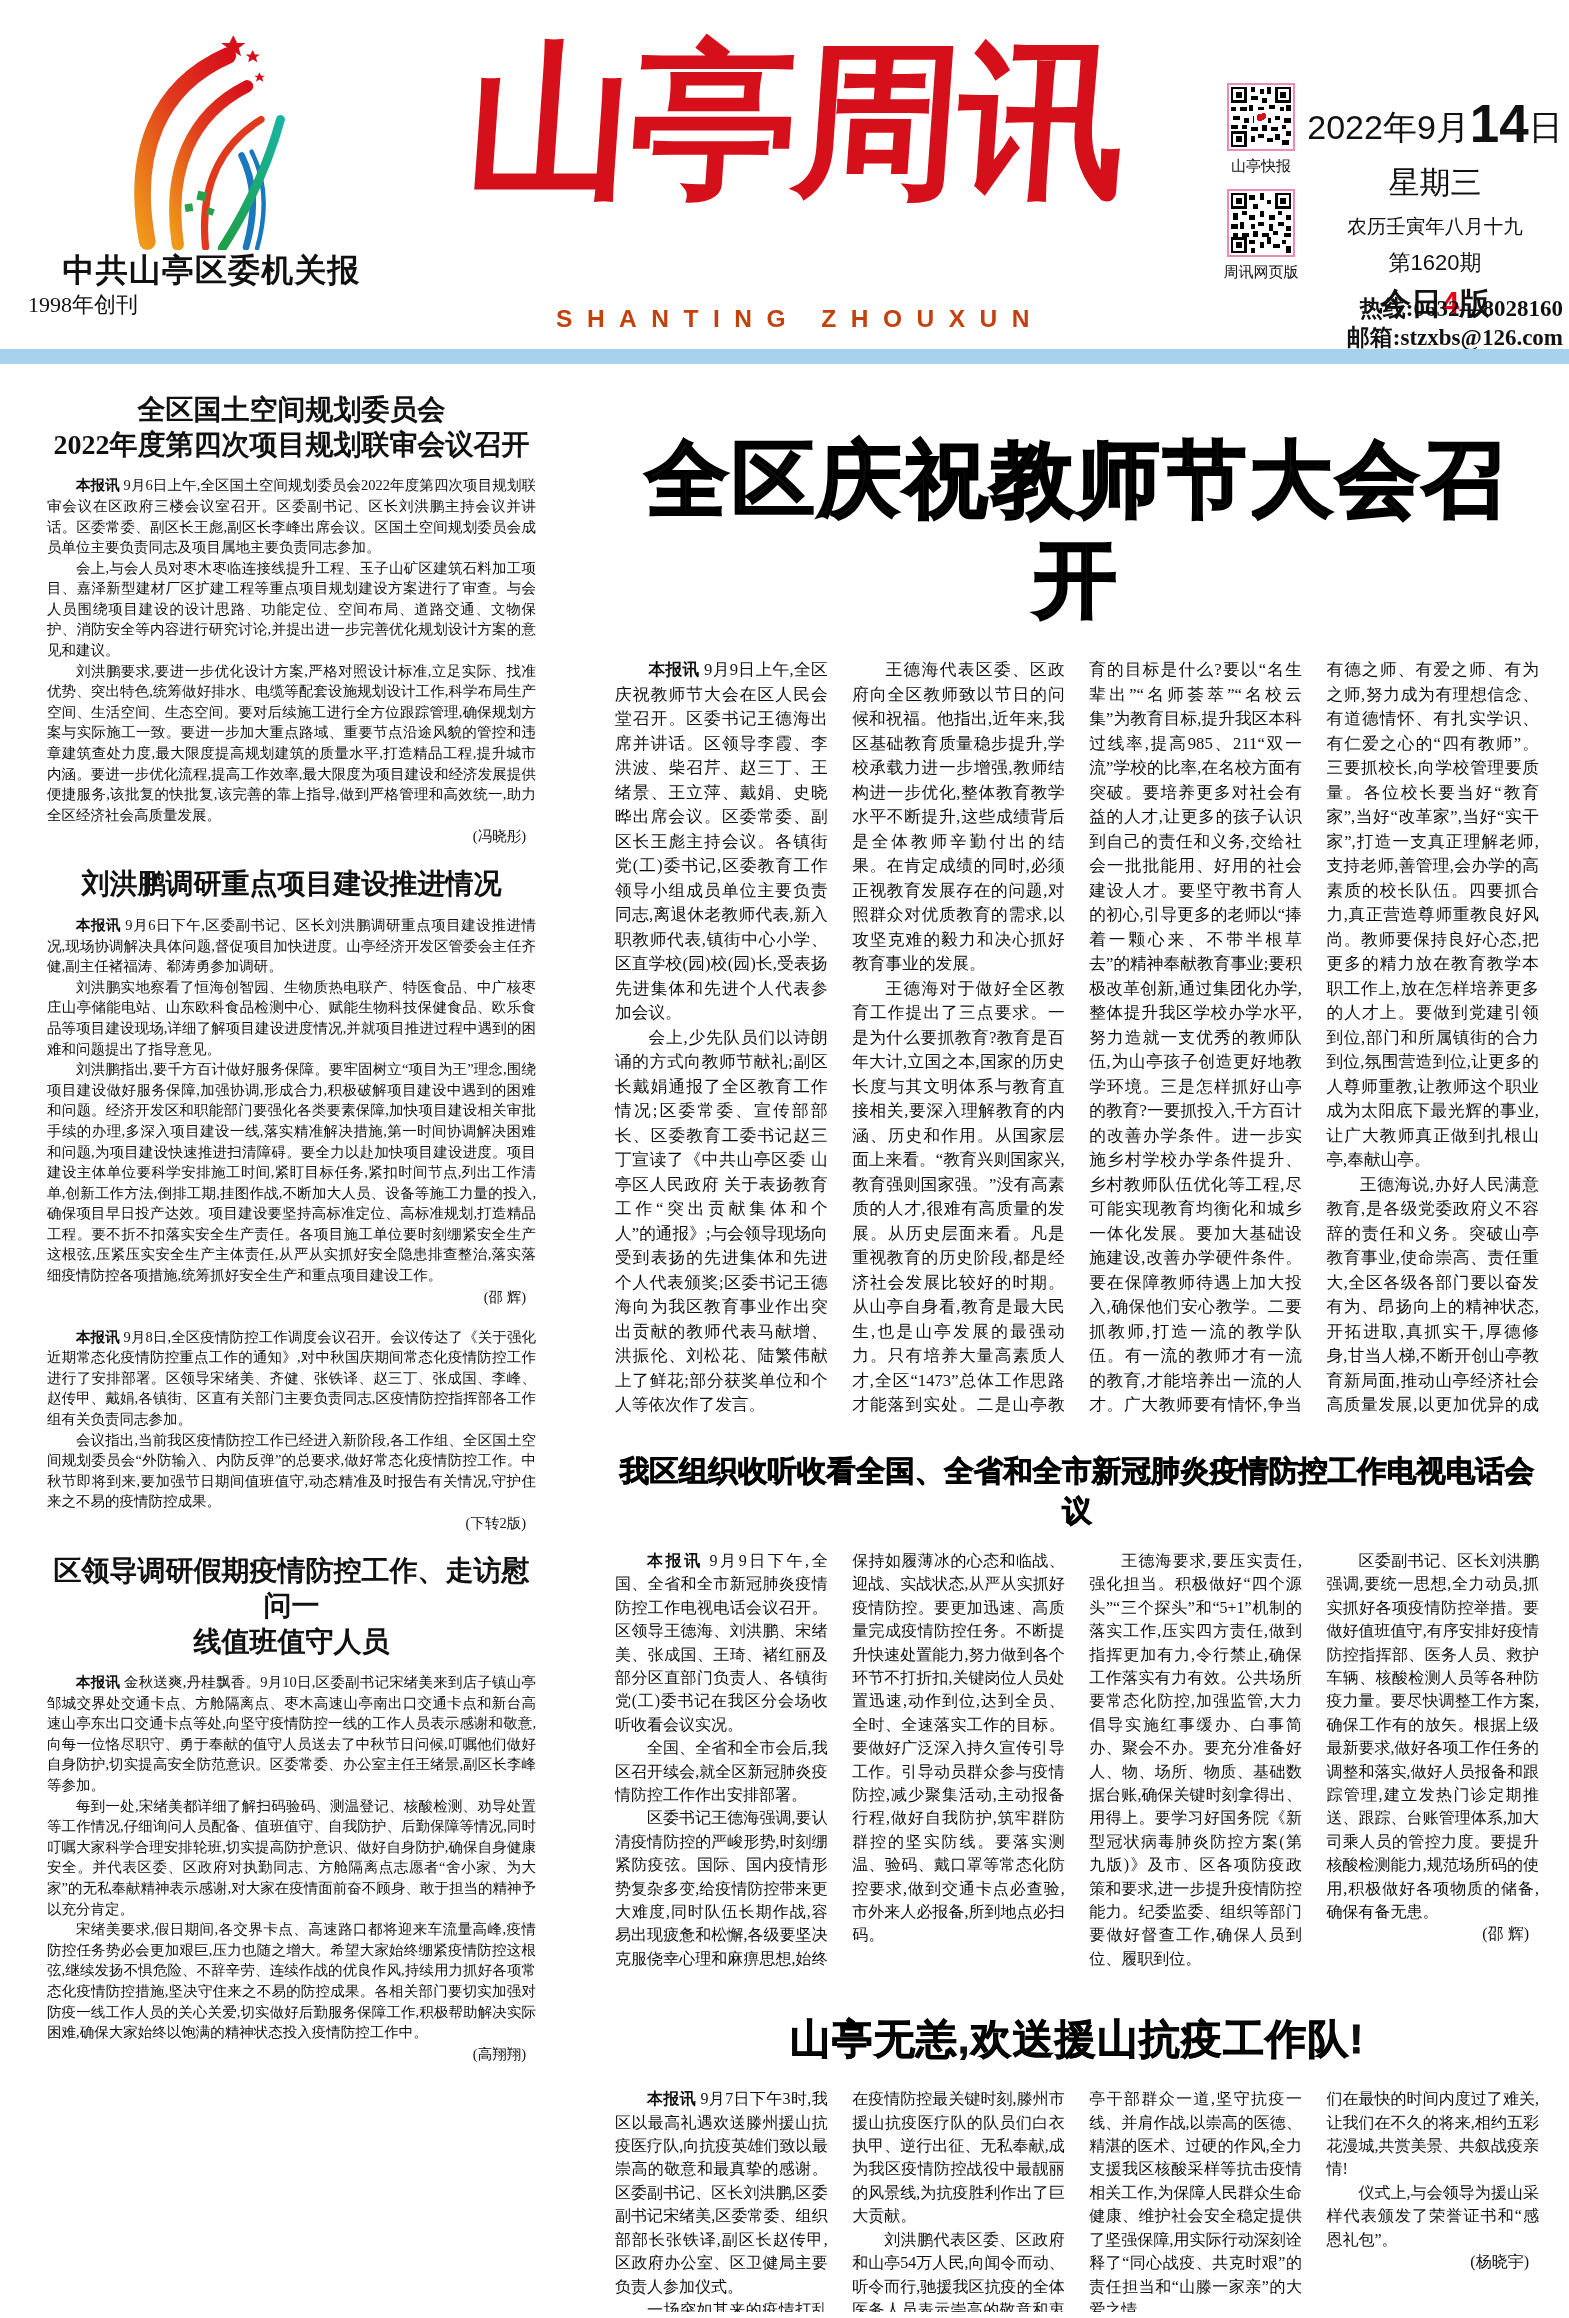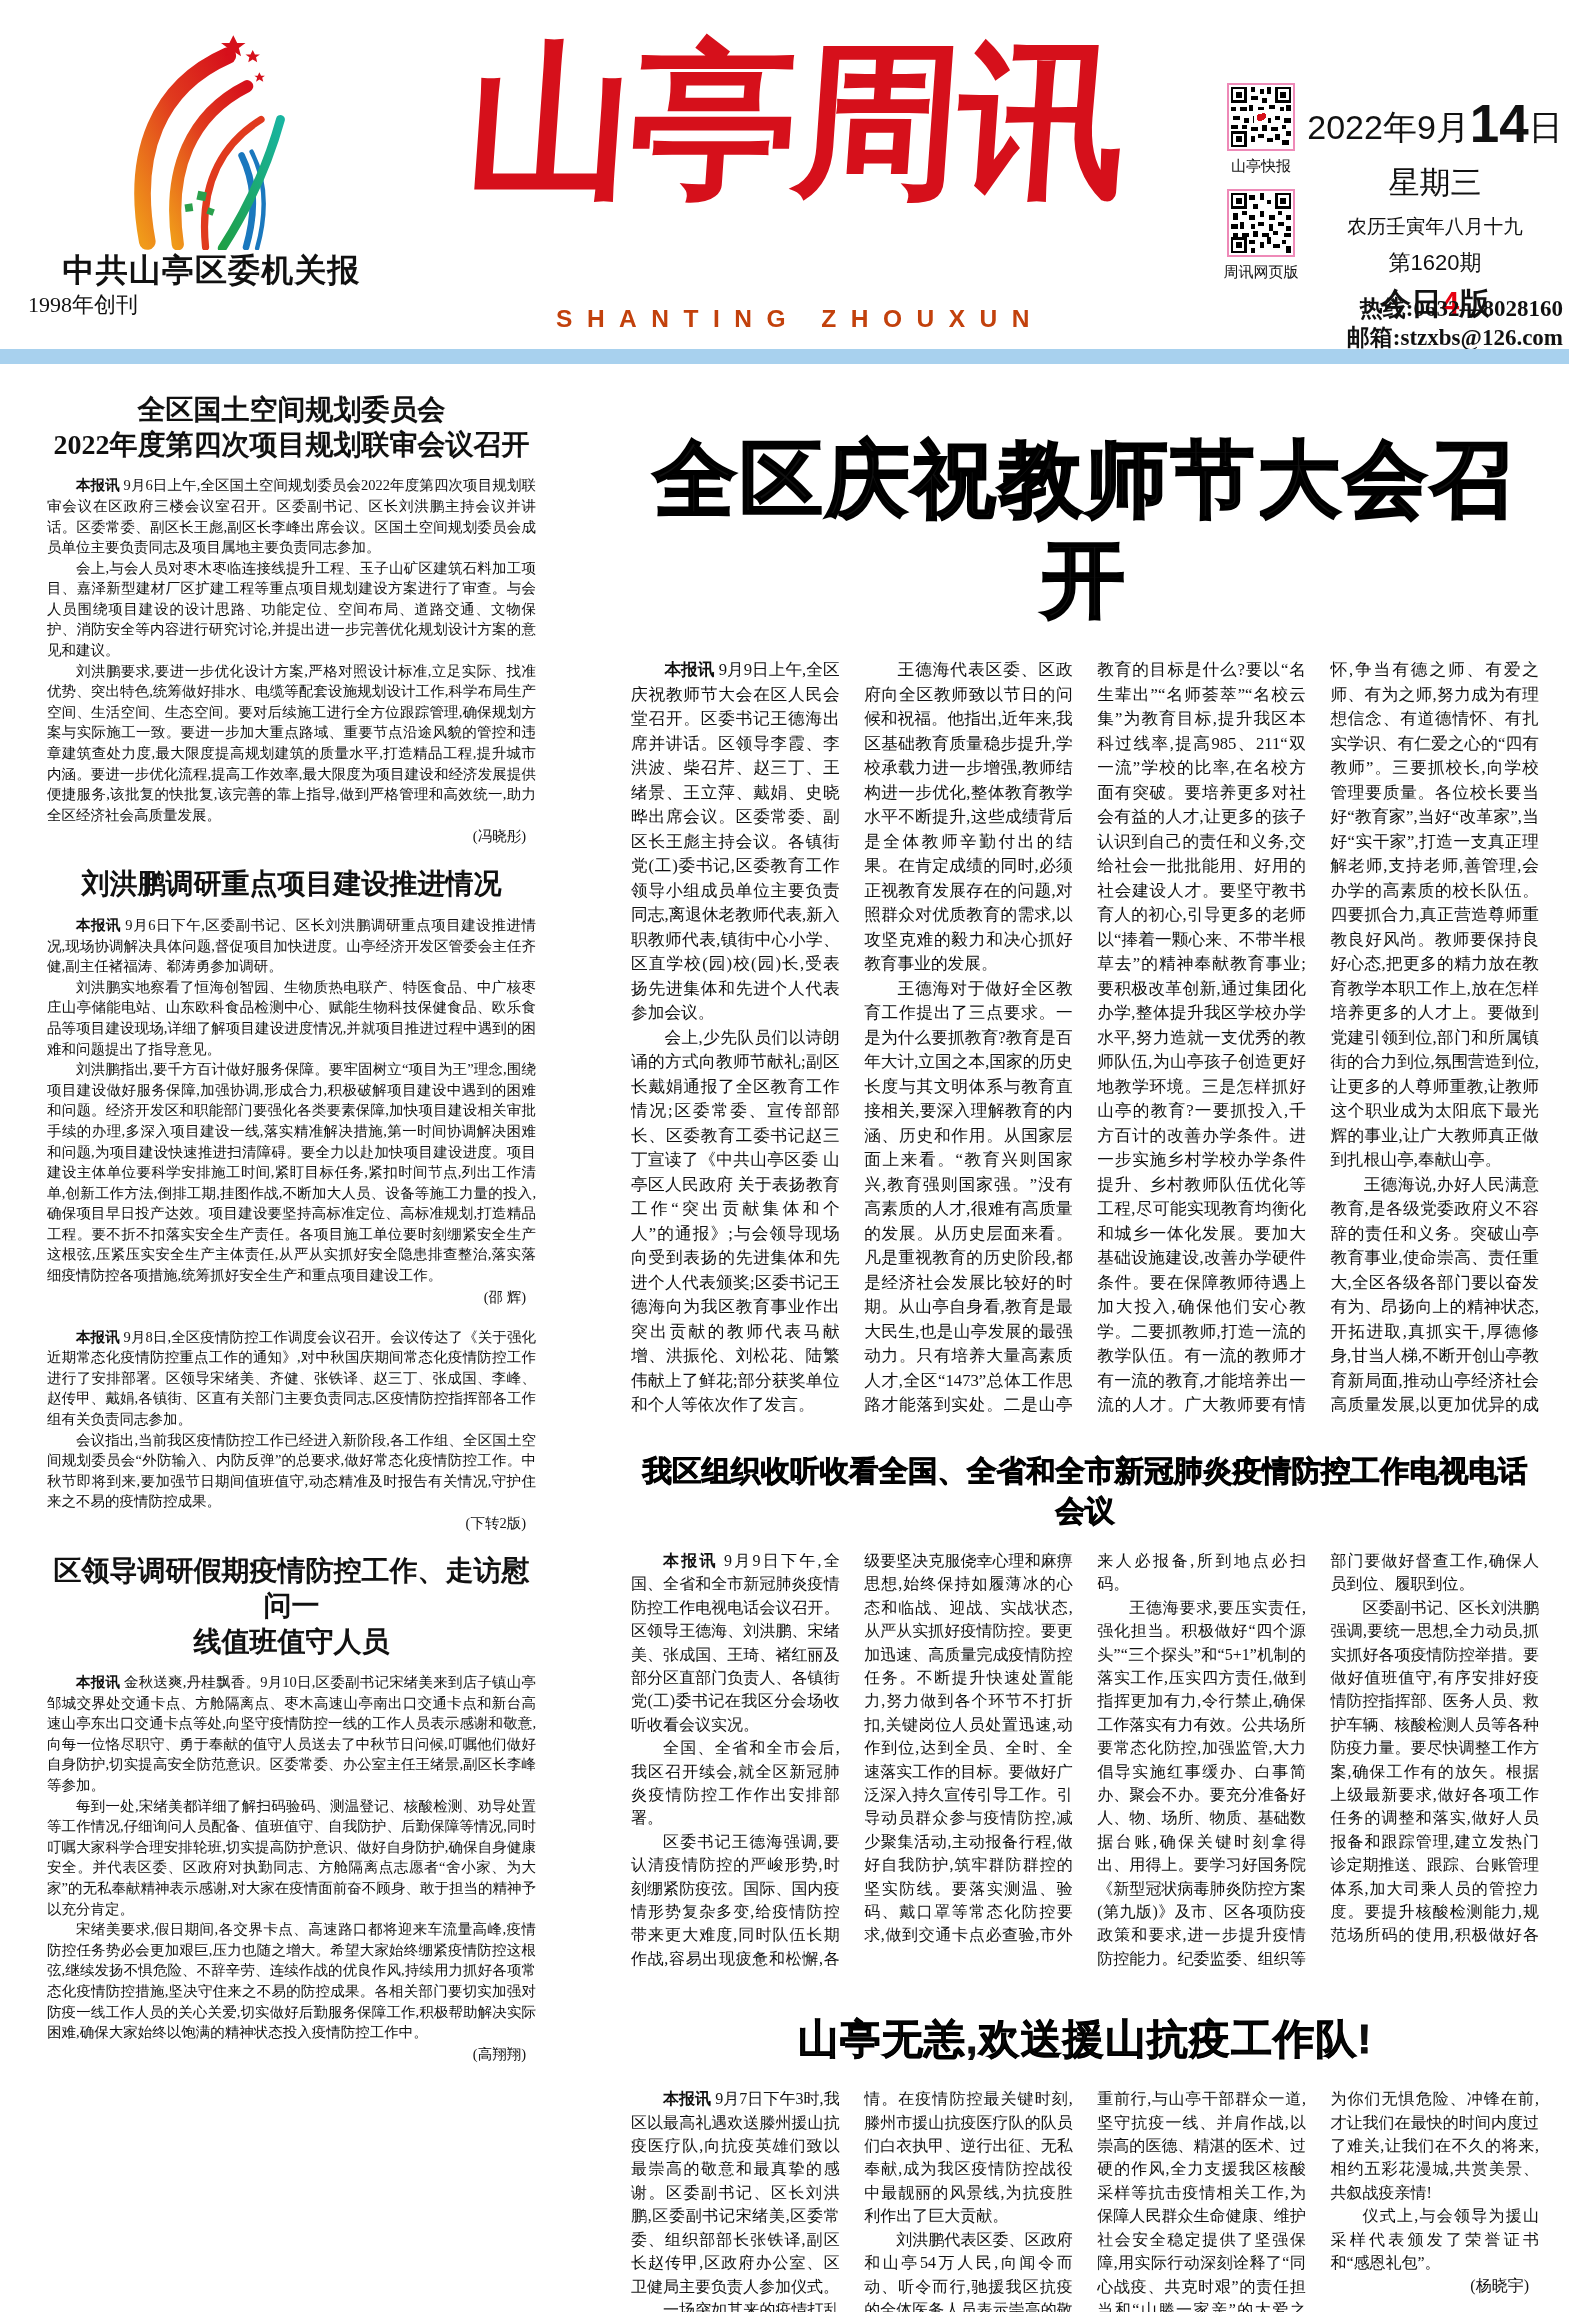--- a/index.html
+++ b/index.html
@@ -27,21 +27,21 @@
   .date-line .day{font-size:53px;font-weight:bold;vertical-align:-3.3px;}
   .weekday{font-size:31px;margin-top:7.8px;}
   .lunar{font-size:19.5px;margin-top:9px;}
   .issue-no{font-size:22px;margin-top:7.8px;}
   .edition{font-size:31px;font-weight:bold;margin-top:5.6px;}
   .edition .red{color:#e60012;}
   .contact{position:absolute;left:1257px;top:294px;width:306px;text-align:right;
          font-weight:bold;font-size:23px;line-height:1.28;font-family:Liberation Serif, serif;}
   .blue-bar{position:absolute;top:349px;left:0;width:1570px;height:14.5px;background:#a8d1ee;}
   
-  .content{position:absolute;top:377px;left:47px;width:1492px;height:1935px;display:flex;gap:48px;}
+  .content{position:absolute;top:377px;left:47px;width:1492px;height:1935px;display:flex;gap:32px;}
   .left-col{width:489px;flex:none;overflow:hidden;}
   .right-region{flex:1;overflow:hidden;margin-left:47px;}
   
   .la{margin-bottom:19px;}
   .la-title{font-weight:bold;font-size:28px;line-height:1.26;text-align:center;margin:14.5px 0 13.3px;}
   .left-col p{margin:0;font-size:14.5px;line-height:20.6px;text-align:justify;text-indent:2em;}
   .left-col .lede, .right-region .lede{font-weight:bold;font-family:Liberation Serif, serif;}
   .byline{text-align:right;font-size:14.5px;line-height:22px;padding-right:10px;}
   
   .mega{margin:53px 0 29px;text-align:center;font-family:"Liberation Sans",sans-serif;

